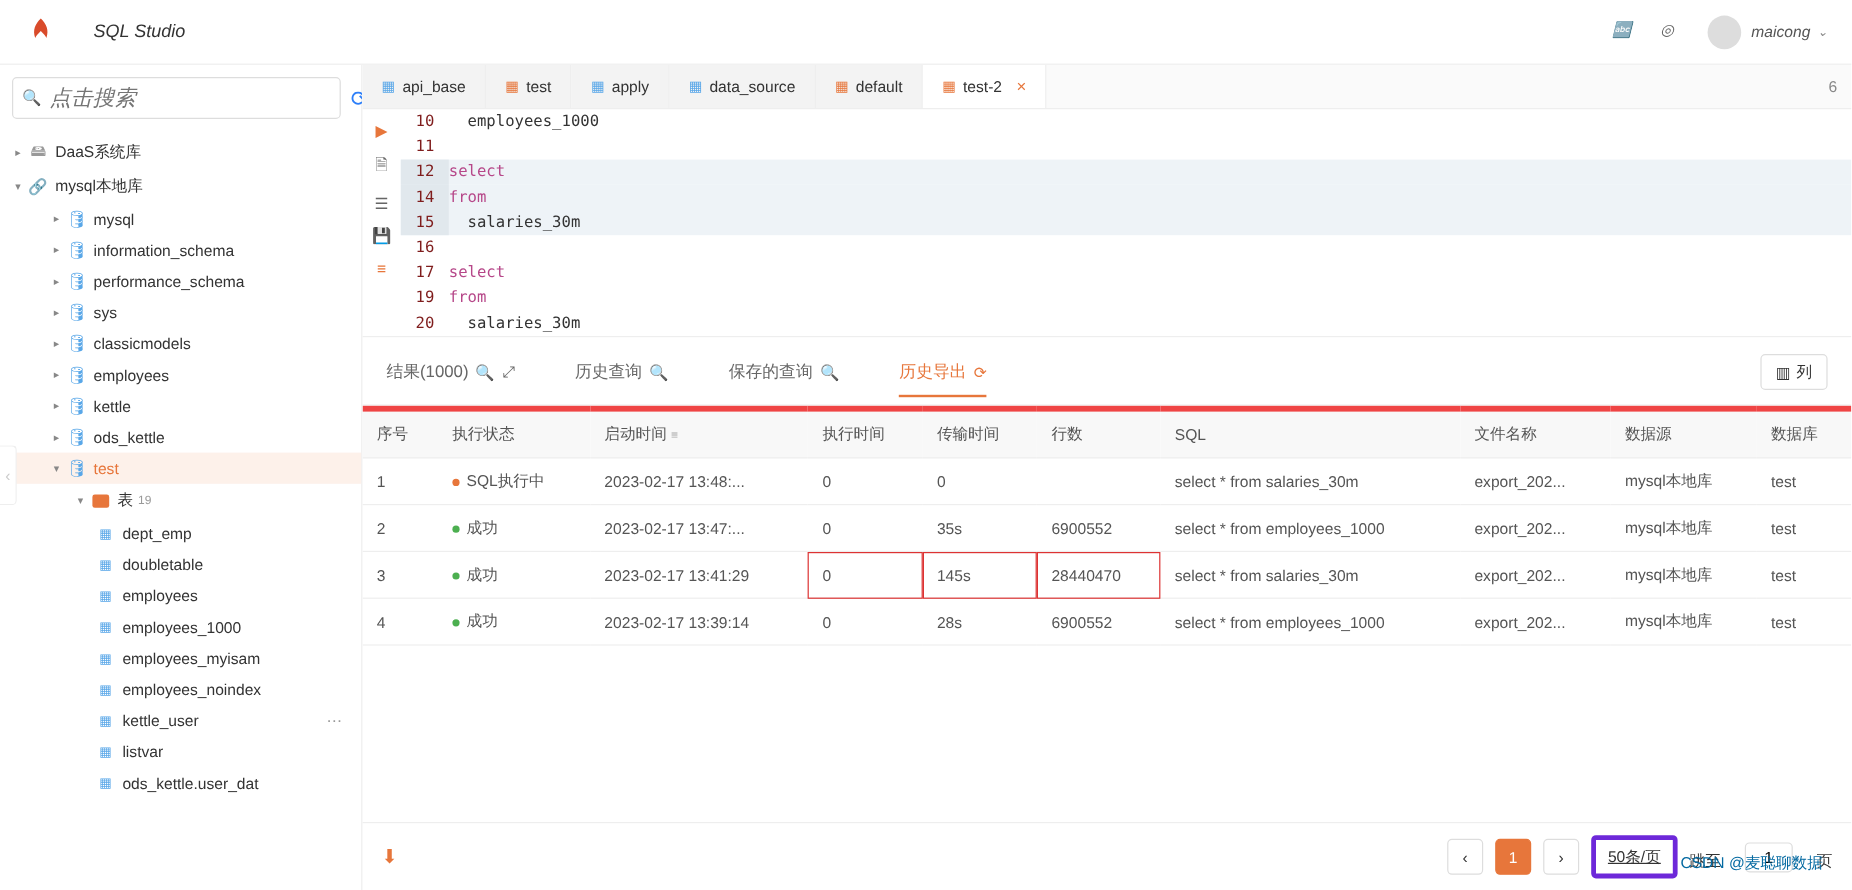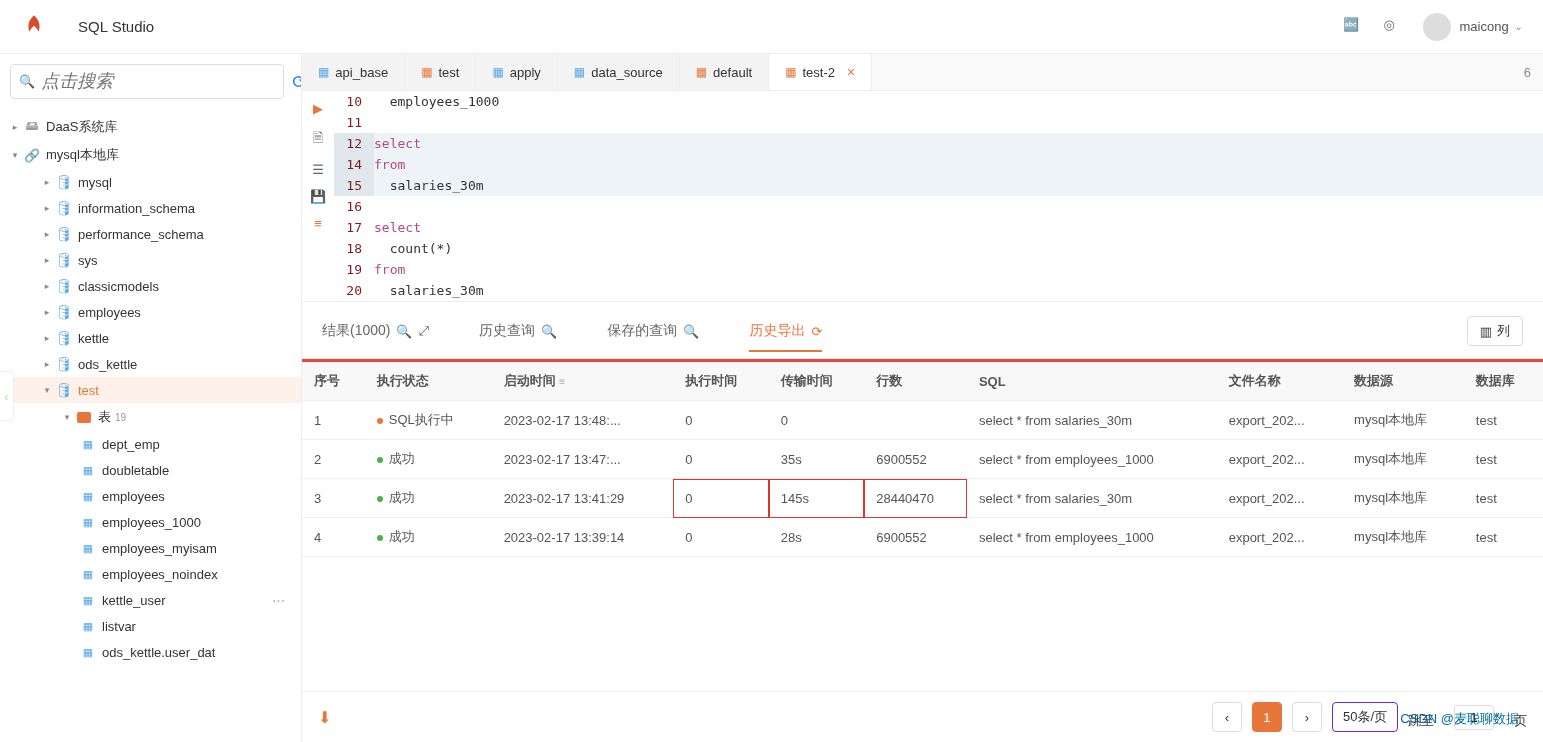--- a/index.html
+++ b/index.html
@@ -1,17 +1,17 @@
 <!DOCTYPE html>
 <html><head>
 <meta charset="utf-8">
 <style>
 * { margin: 0; padding: 0; box-sizing: border-box; }
 body { font-family: -apple-system, "Helvetica Neue", Arial, sans-serif; font-size: 13px; color: #333; background: #fff; }
-.header { display: flex; align-items: center; height: 54px; border-bottom: 1px solid #eee; padding: 0 20px; }
+.header { display: flex; align-items: center; height: 54px; border-bottom: 1px solid #eee; padding: 0 20px; font-style: italic; }
 .logo { width: 28px; height: 28px; margin-right: 30px; }
 .app-title { font-size: 15px; color: #333; }
 .header-spacer { flex: 1; }
 .header-icon { width: 20px; height: 20px; margin: 0 10px; color: #666; cursor: pointer; }
 .avatar { width: 28px; height: 28px; border-radius: 50%; background: #ddd; margin-left: 10px; }
 .username { margin: 0 6px 0 8px; color: #555; }
 .chevron { font-size: 10px; color: #888; }
 
 .main { display: flex; height: calc(100vh - 54px); }
 .sidebar { width: 302px; border-right: 1px solid #eee; display: flex; flex-direction: column; overflow-y: auto; }
@@ -57,32 +57,32 @@
 .result-tabs { display: flex; align-items: center; padding: 14px 20px 12px; gap: 50px; border-bottom: 1px solid #eee; }
 .rtab { display: flex; align-items: center; gap: 6px; color: #666; cursor: pointer; font-size: 14px; }
 .rtab.active { color: #e7763b; border-bottom: 2px solid #e7763b; padding-bottom: 10px; margin-bottom: -12px; }
 .rtab-icon { font-size: 13px; }
 .result-spacer { flex: 1; }
 .col-btn { border: 1px solid #ddd; border-radius: 4px; padding: 5px 12px; display: flex; align-items: center; gap: 5px; cursor: pointer; }
 
 .table-wrap { flex: 1; overflow: auto; }
 table { width: 100%; border-collapse: collapse; }
 th, td { text-align: left; padding: 10px 12px; border-bottom: 1px solid #eee; font-size: 13px; }
-th { background: #f8f8f8; color: #555; font-weight: 700; border-top: 3px solid #ef4444; }
+th { background: #f8f8f8; color: #555; font-weight: 400; border-top: 5px solid #ef4444; }
 td { color: #555; }
 .status-dot { display: inline-block; width: 6px; height: 6px; border-radius: 50%; margin-right: 6px; }
 .dot-running { background: #e7763b; }
 .dot-ok { background: #4caf50; }
 .row-highlight td:nth-child(4), .row-highlight td:nth-child(5), .row-highlight td:nth-child(6) { outline: 1px solid #d33; outline-offset: -1px; }
 
 .footer { display: flex; align-items: center; padding: 10px 16px; border-top: 1px solid #eee; gap: 10px; }
 .footer-spacer { flex: 1; }
 .page-btn { border: 1px solid #ddd; border-radius: 4px; width: 30px; height: 30px; display: flex; align-items: center; justify-content: center; cursor: pointer; }
 .page-btn.active { background: #e7763b; color: #fff; border-color: #e7763b; }
-.page-size { border: 1px solid #6d28d9; border-radius: 4px; padding: 5px 10px; }
+.page-size { border: 4px solid #6d28d9; border-radius: 4px; padding: 5px 10px; text-decoration: underline; }
 .jump { display: flex; align-items: flex-end; gap: 20px; }
 .jump input { width: 40px; border: 1px solid #ddd; border-radius: 4px; padding: 4px; text-align: center; }
 .watermark { position: absolute; right: 24px; bottom: 14px; color: #0369a1; font-size: 13px; pointer-events: none; }
 .collapse-handle { position: absolute; left: 0; top: 50%; width: 14px; height: 50px; border: 1px solid #eee; border-left: none; border-radius: 0 4px 4px 0; display: flex; align-items: center; justify-content: center; color: #ccc; background: #fff; }
 </style>
 </head>
 <body>
 
 <div class="header">
   <svg class="logo" viewBox="0 0 24 24">
@@ -275,24 +275,20 @@
             <span class="lineno">15</span>
             <span class="code">  salaries_30m</span>
           </div>
           <div class="code-line">
             <span class="lineno">16</span>
             <span class="code"></span>
           </div>
           <div class="code-line">
             <span class="lineno">17</span>
             <span class="code"><span class="kw">select</span></span>
-          </div>
-          <div class="code-line">
-            <span class="lineno">18</span>
-            <span class="code">  count(*)</span>
           </div>
           <div class="code-line">
             <span class="lineno">19</span>
             <span class="code"><span class="kw">from</span></span>
           </div>
           <div class="code-line">
             <span class="lineno">20</span>
             <span class="code">  salaries_30m</span>
           </div>
         </div>

